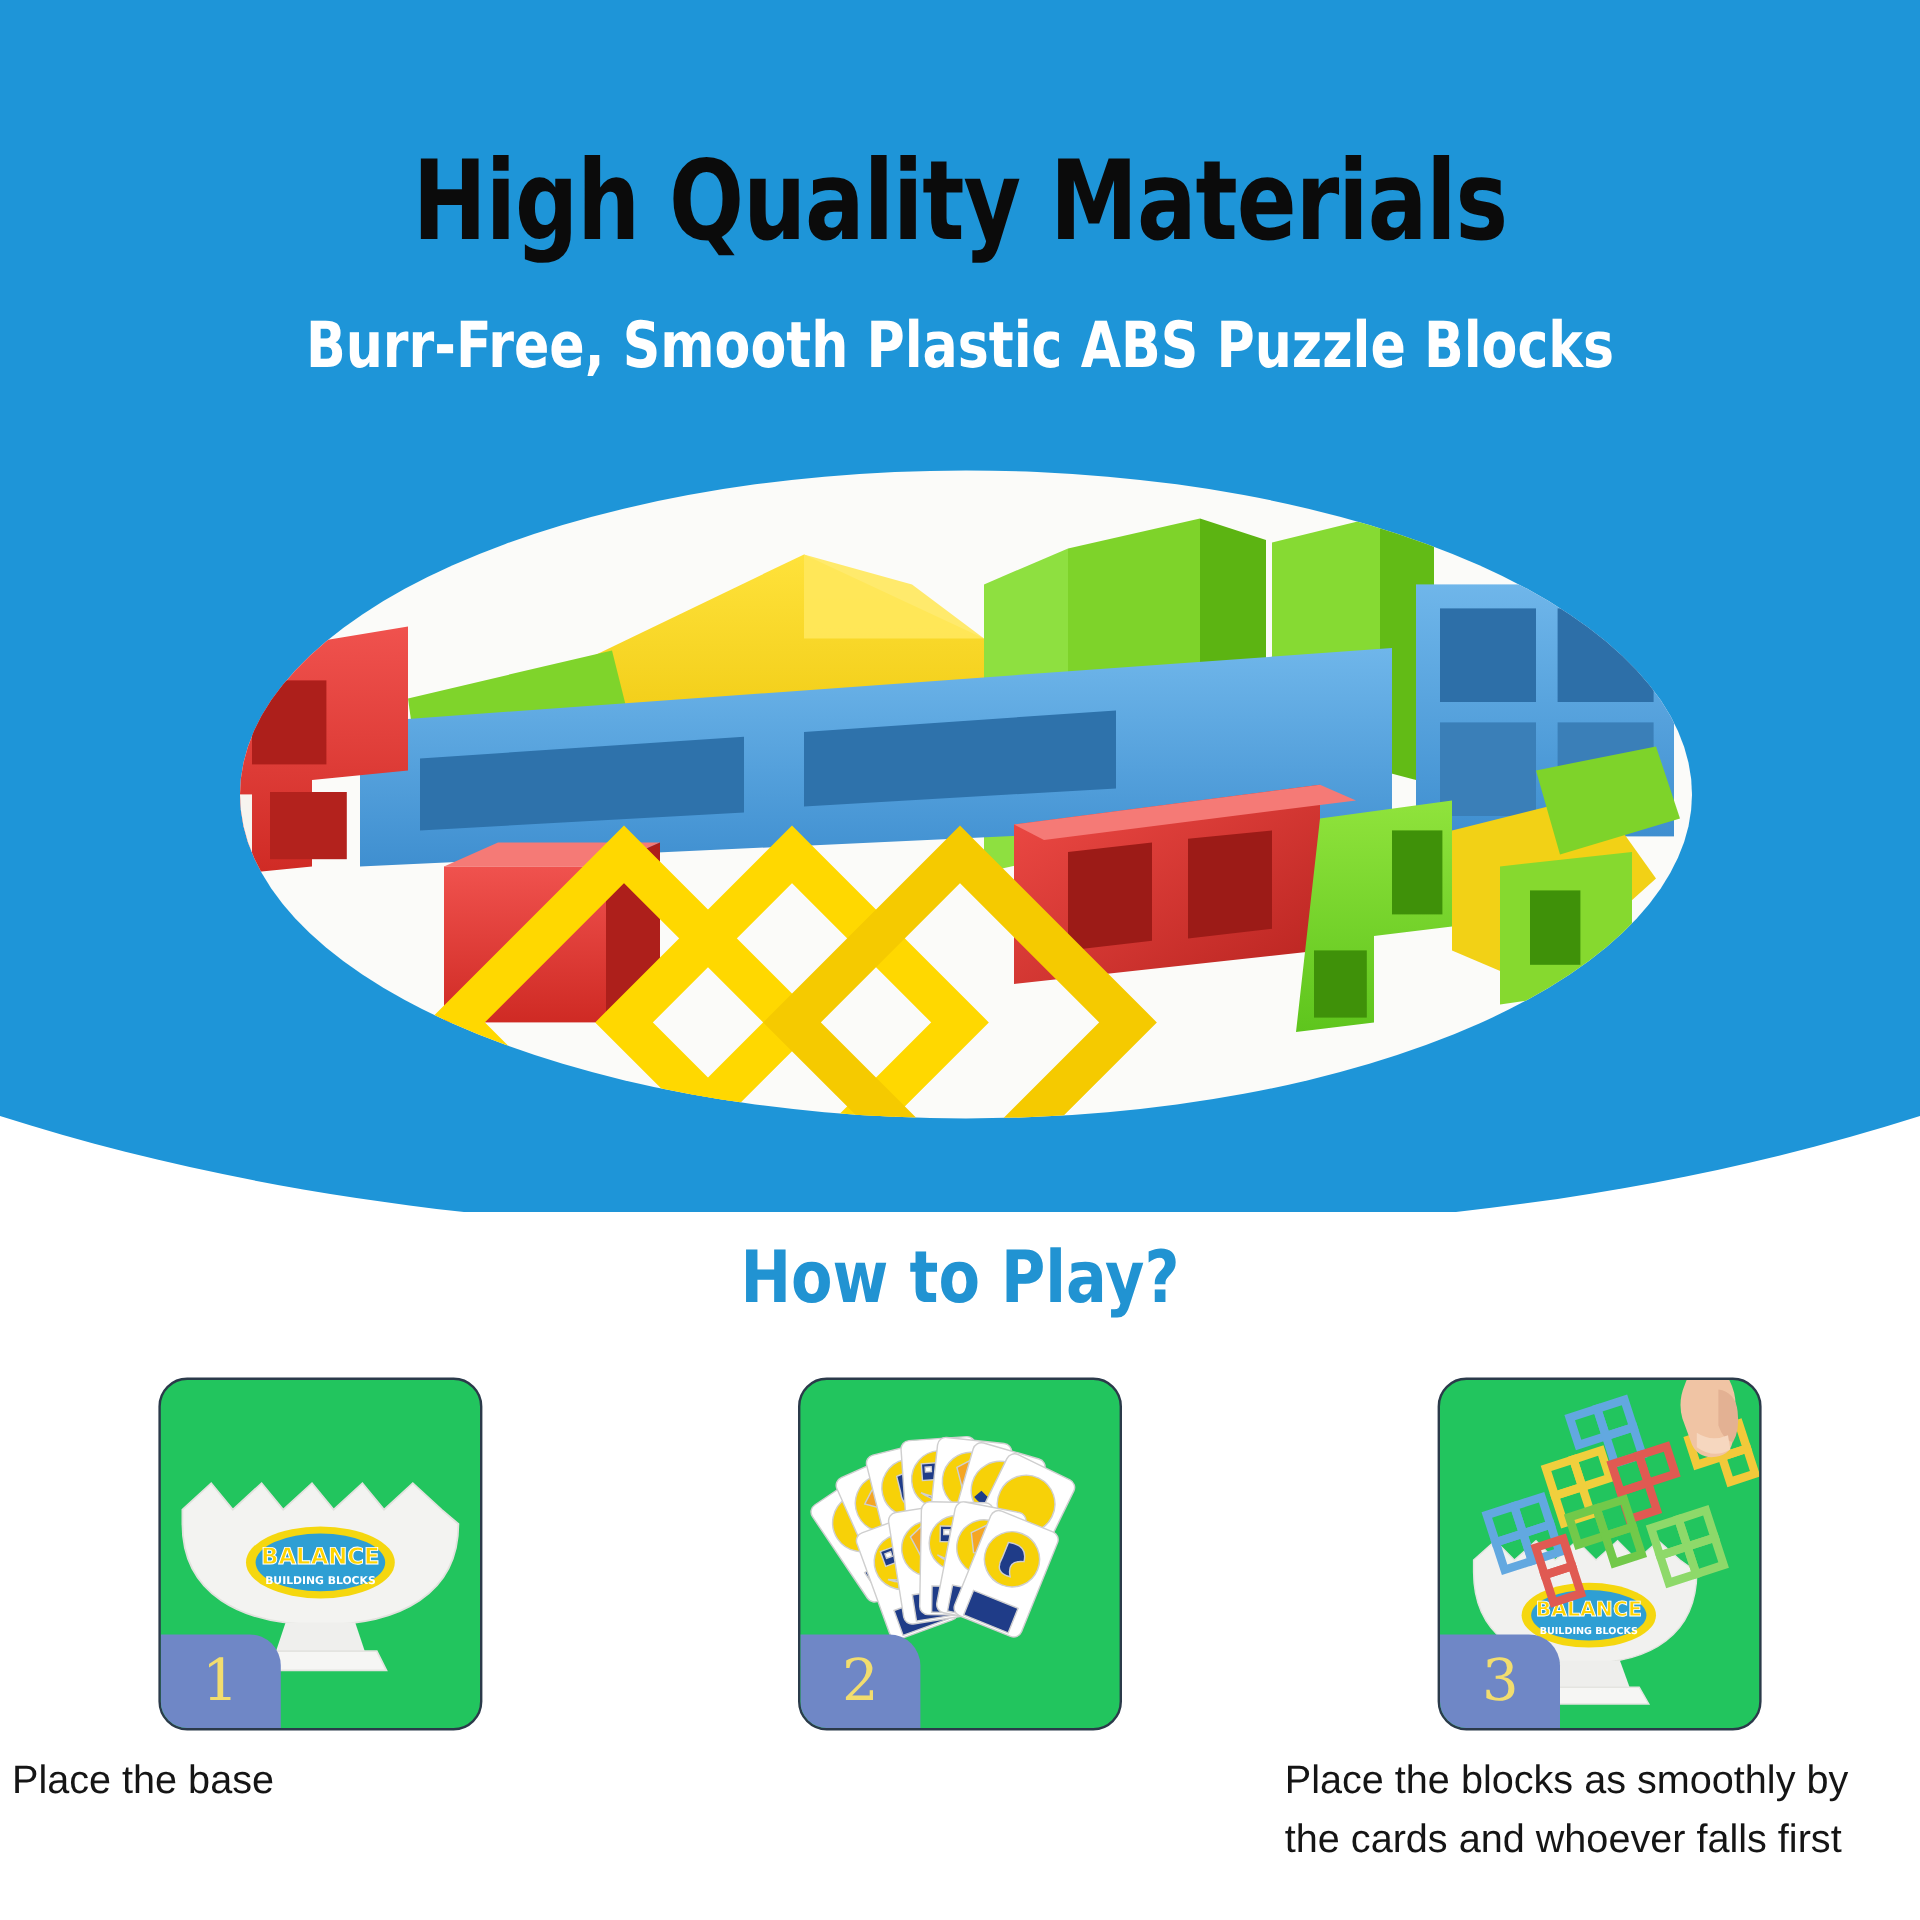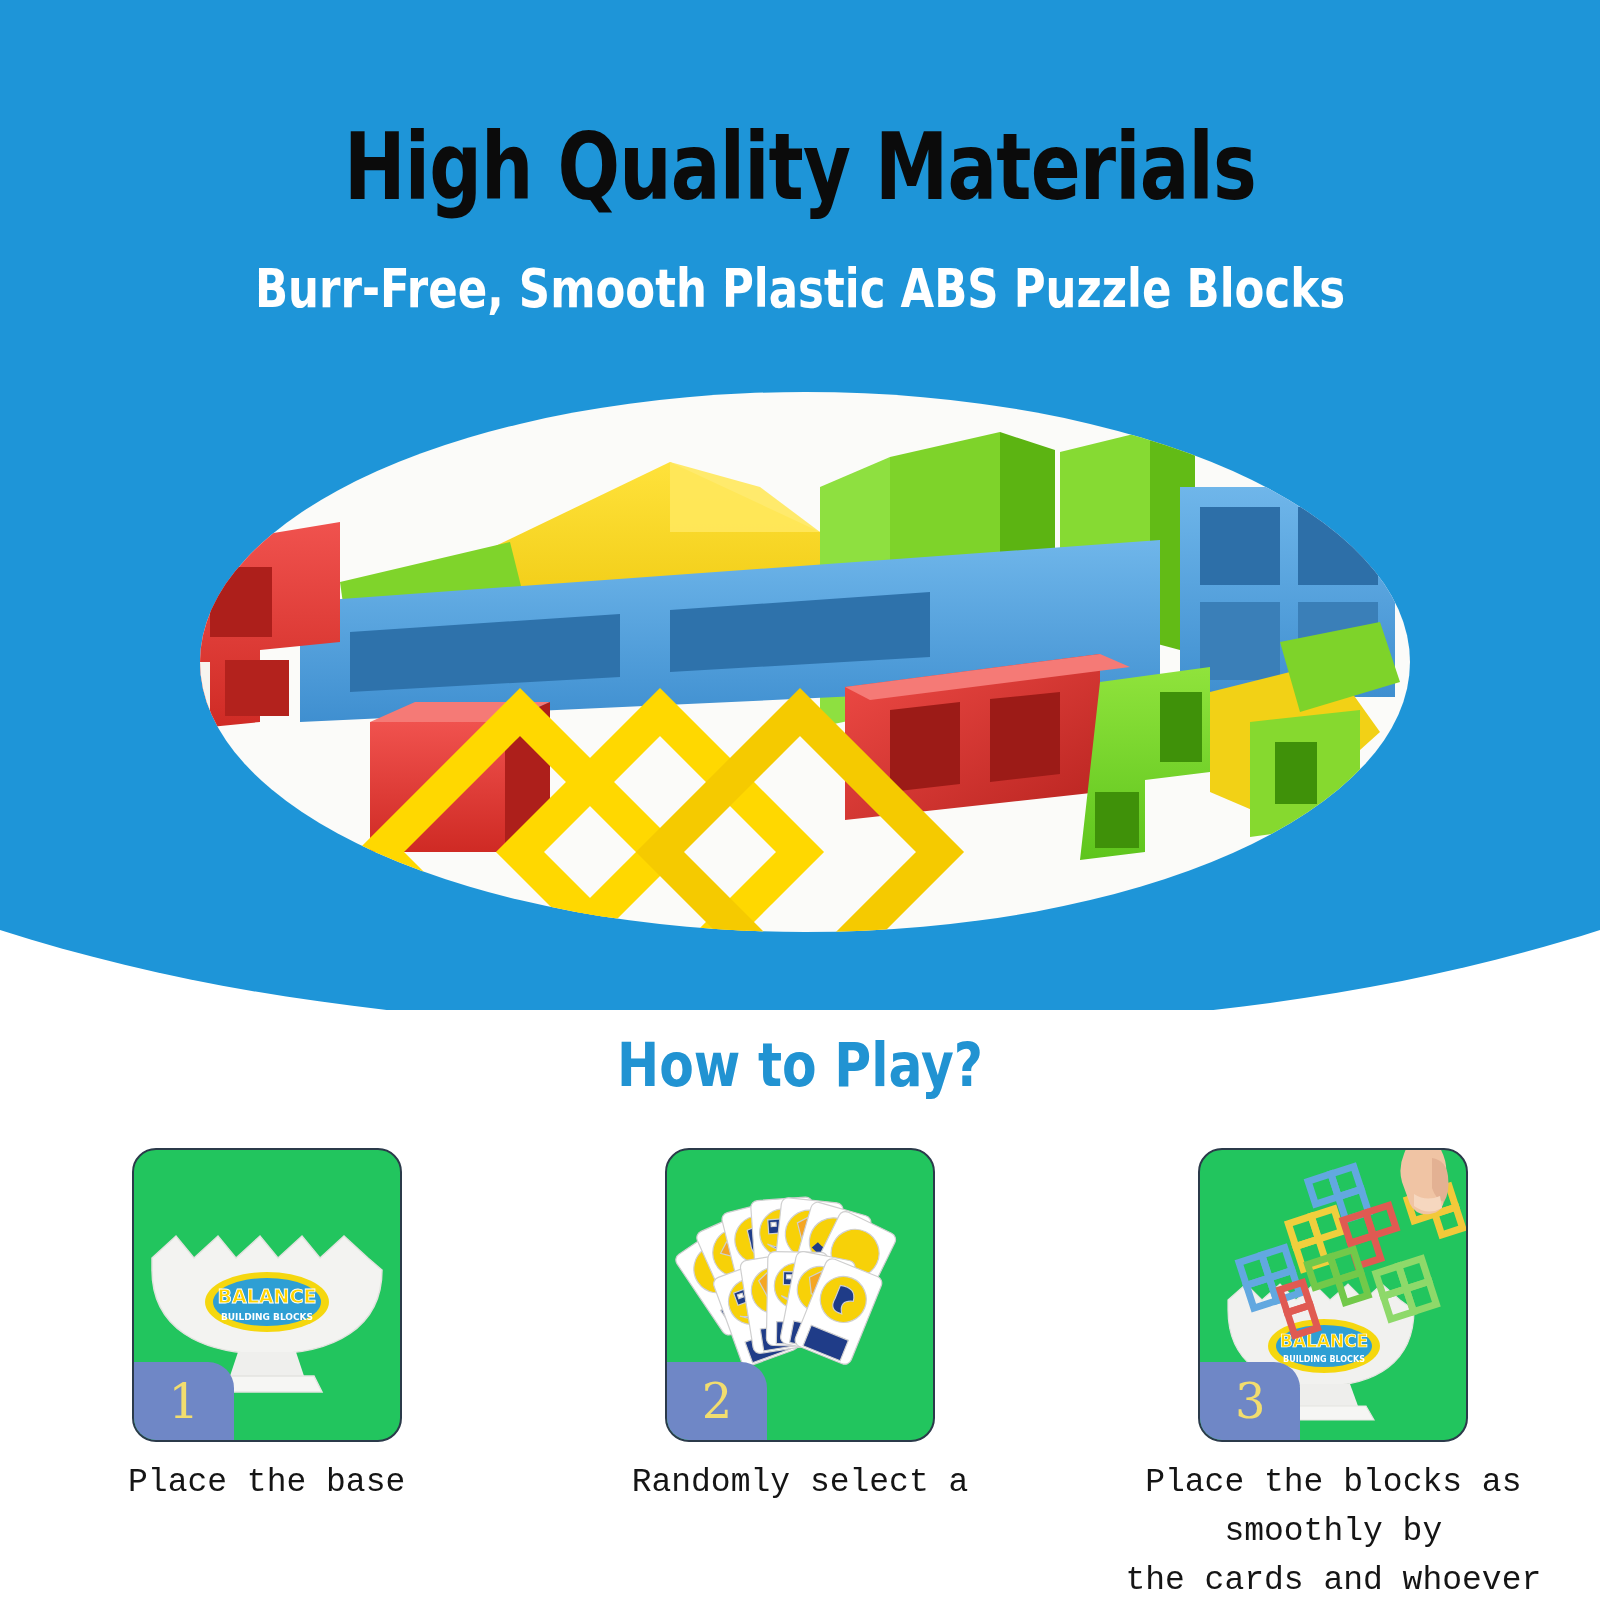--- a/index.html
+++ b/index.html
@@ -96,22 +96,22 @@
     display:flex; align-items:center; justify-content:center;
     font-family:"DejaVu Serif", serif;
     font-size:48px;
     color:#f2dd6e;
     line-height:1;
     z-index:4;
   }
 
   .step-caption {
     position:absolute; left:0; top:310px; width:533.33px;
-    text-align:center;
-    font-family:Liberation Mono, monospace;
+    text-align:left;
+    font-family:Liberation Sans, sans-serif;
     font-size:33px;
     line-height:49px;
     color:#151515;
     padding:0 10px;
   }
   .step:nth-child(3) .step-caption { padding:0 4px; }
 </style>
 </head>
 <body>
 
@@ -339,21 +339,20 @@
                   <circle cx="128" cy="142" r="23" fill="#f7d108"></circle>
                   <path d="M120,130 q16,-4 18,10 q-14,4 -6,16 q-14,2 -12,-12 z" fill="#1f3c88"></path>
                   <rect x="108" y="178" width="40" height="22" fill="#1f3c88"></rect>
                 </g>
             </g>
           </svg>
         </div>
         <div class="step-badge">2</div>
       </div>
       <div class="step-caption">
-        <div>Randomly select a</div>
       </div>
     </div>
 
     <div class="step">
       <div class="step-card">
         <div class="step-art">
           <svg viewBox="0 0 266 290" xmlns="http://www.w3.org/2000/svg">
 
             <path d="M28,150 L46,134 L62,150 L80,134 L96,150 L114,134 L130,150 L148,134 L164,150 L182,134 L200,150
                      L214,160 C214,212 176,236 121,236 C66,236 28,212 28,160 Z" fill="#f1f1ef" stroke="#e4e4e0" stroke-width="1.2"></path>

